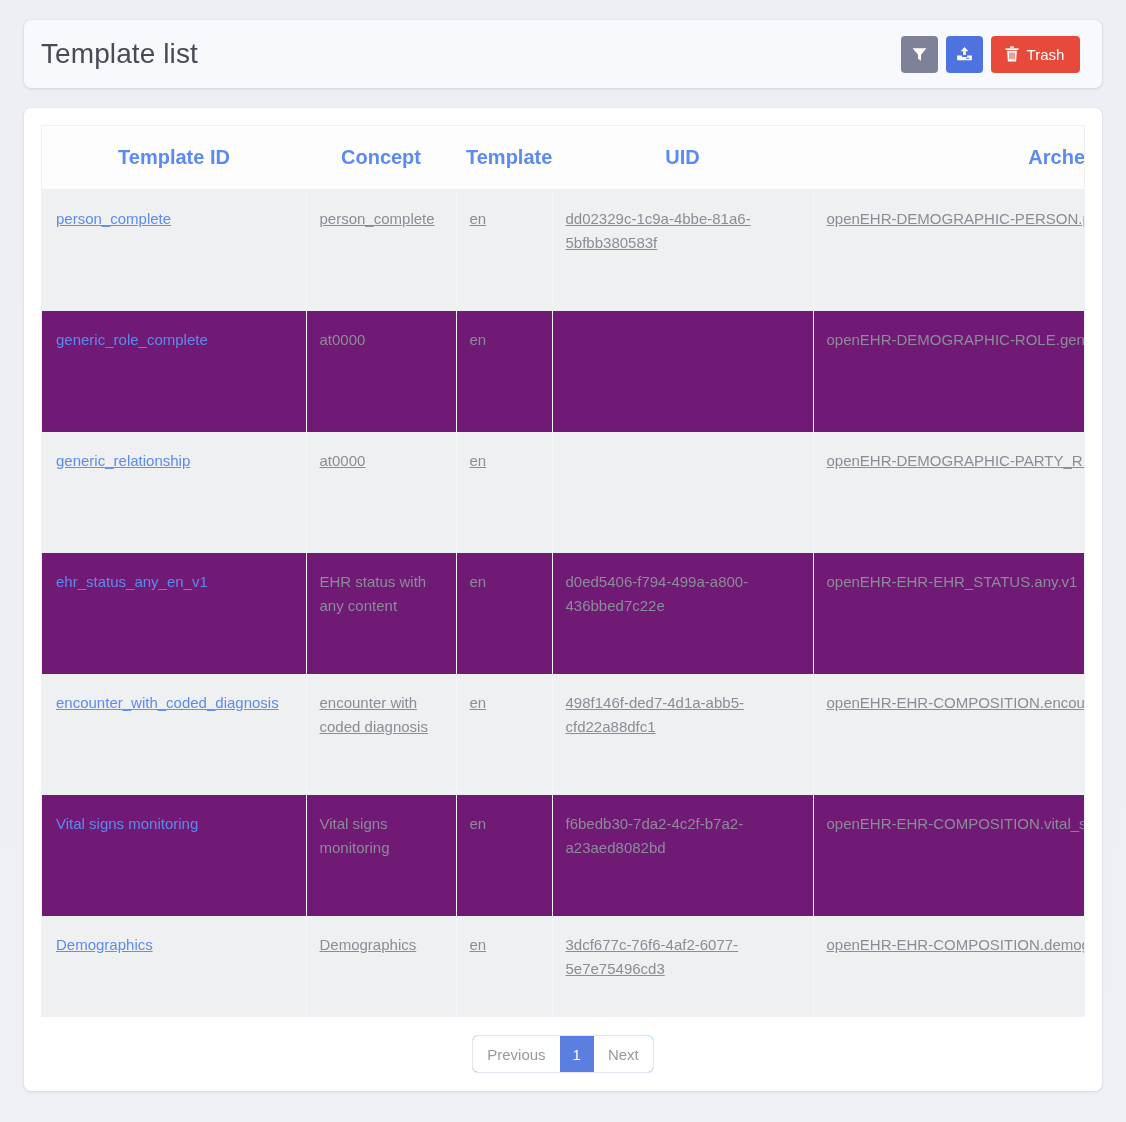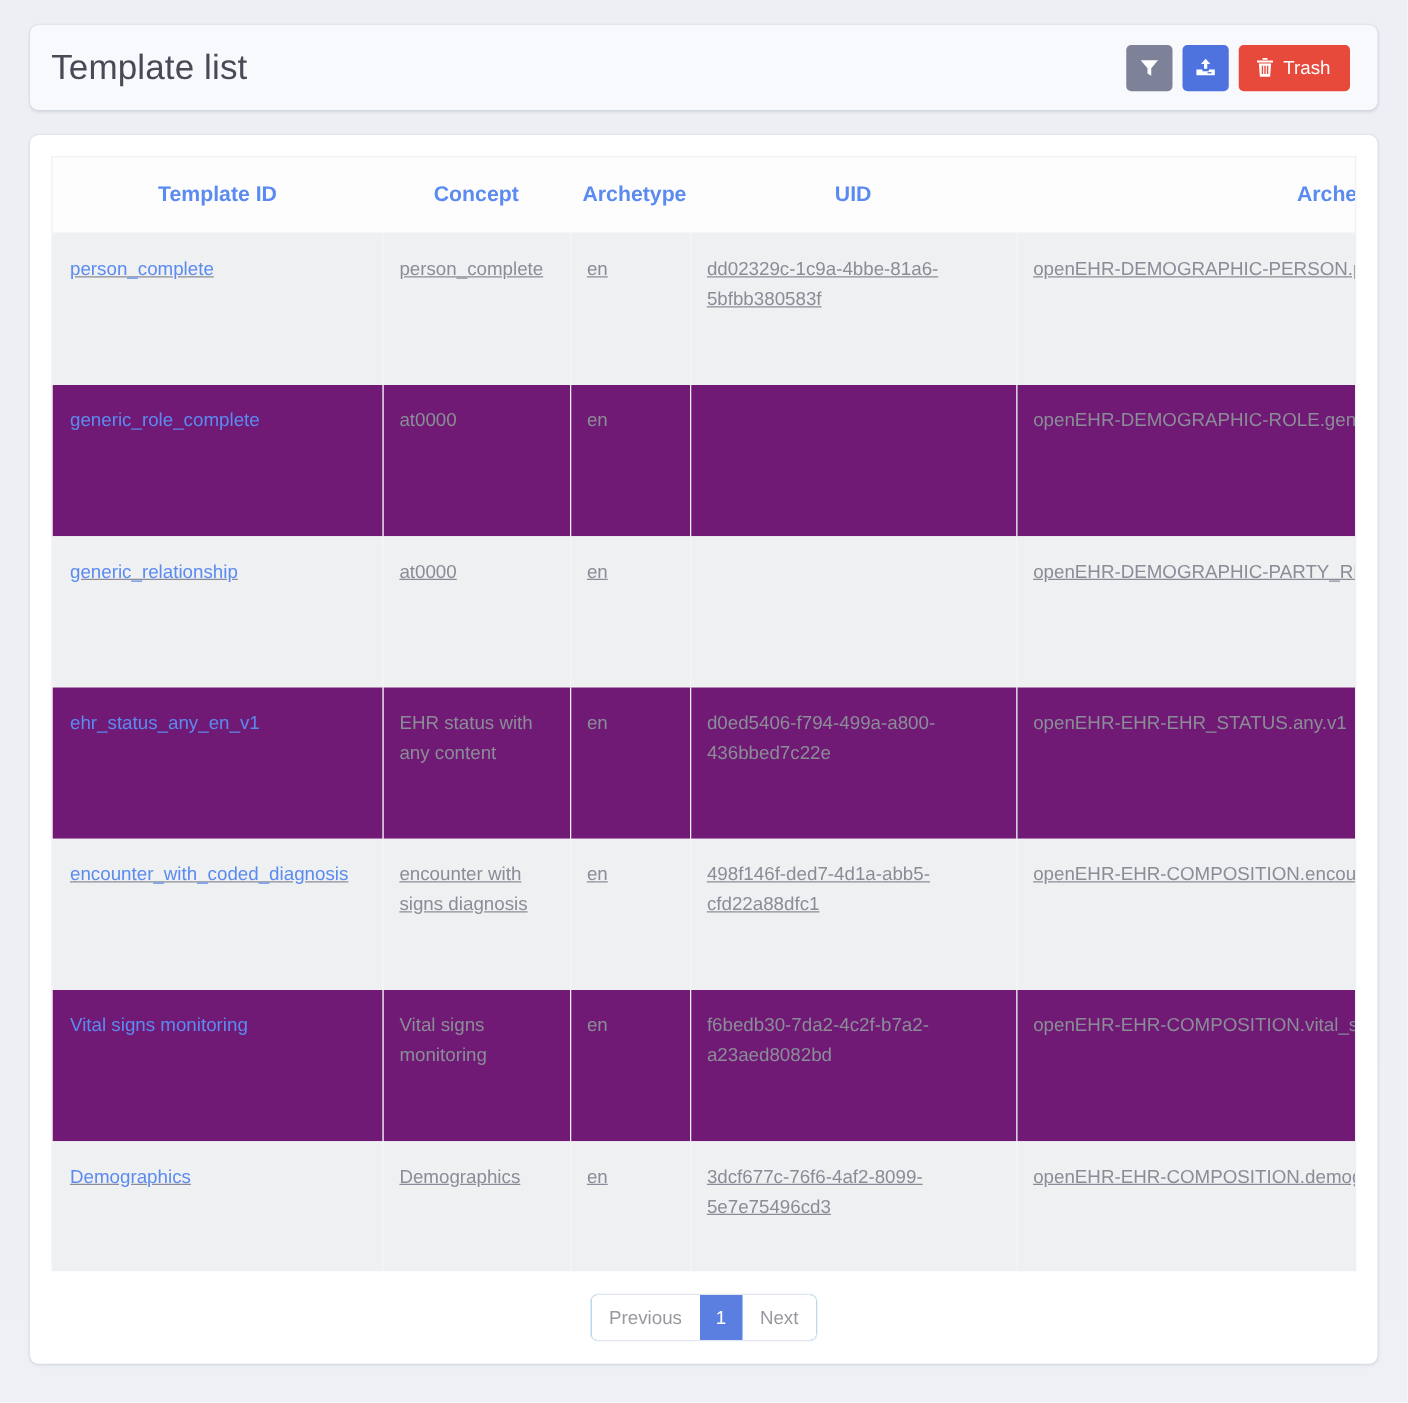--- a/index.html
+++ b/index.html
@@ -93,21 +93,21 @@
   }
   col.c-tid   { width: 264px; }
   col.c-con   { width: 150px; }
   col.c-lang  { width: 96px; }
   col.c-uid   { width: 261px; }
   col.c-arch  { width: 554px; }
 
   thead th {
     background: #fdfdfe;
     color: #5b8bf0;
-    font-size: 17px;
+    font-size: 20px;
     font-weight: bold;
     text-align: center;
     padding: 20px 10px;
     height: 57px;
     border-bottom: 1px solid #eceff3;
     vertical-align: middle;
   }
   tbody td {
     padding: 17px 13px 0 13px;
     vertical-align: top;
@@ -213,21 +213,21 @@
           <col class="c-tid">
             <col class="c-con">
             <col class="c-lang">
             <col class="c-uid">
             <col class="c-arch">
         </colgroup>
         <thead>
           <tr>
             <th>Template ID</th>
             <th>Concept</th>
-            <th>Archetype</th>
+            <th>Template</th>
             <th>UID</th>
             <th>Archetype ID</th>
           </tr>
         </thead>
         <tbody>
 
           <tr class="odd">
             <td class="cell-link">
               <a class="tpl-link">person_complete</a>
             </td>
@@ -264,21 +264,21 @@
             <td>EHR status with any content</td>
             <td>en</td>
             <td>d0ed5406-f794-499a-a800-436bbed7c22e</td>
             <td class="cell-arch">openEHR-EHR-EHR_STATUS.any.v1</td>
           </tr>
 
           <tr class="odd">
             <td class="cell-link">
               <a class="tpl-link">encounter_with_coded_diagnosis</a>
             </td>
-            <td>encounter with signs diagnosis</td>
+            <td>encounter with coded diagnosis</td>
             <td>en</td>
             <td>498f146f-ded7-4d1a-abb5-cfd22a88dfc1</td>
             <td class="cell-arch">openEHR-EHR-COMPOSITION.encounter.v1</td>
           </tr>
 
           <tr class="even">
             <td class="cell-link">
               <a class="tpl-link">Vital signs monitoring</a>
             </td>
             <td>Vital signs monitoring</td>
@@ -286,21 +286,21 @@
             <td>f6bedb30-7da2-4c2f-b7a2-a23aed8082bd</td>
             <td class="cell-arch">openEHR-EHR-COMPOSITION.vital_signs_monitoring.v1</td>
           </tr>
 
           <tr class="odd">
             <td class="cell-link">
               <a class="tpl-link">Demographics</a>
             </td>
             <td>Demographics</td>
             <td>en</td>
-            <td>3dcf677c-76f6-4af2-8099-5e7e75496cd3</td>
+            <td>3dcf677c-76f6-4af2-6077-5e7e75496cd3</td>
             <td class="cell-arch">openEHR-EHR-COMPOSITION.demographics.v1</td>
           </tr>
 
         </tbody>
       </table>
     </div>
 
     <div class="pager-wrap">
       <div class="pager">
         <button class="pager-btn">Previous</button>

